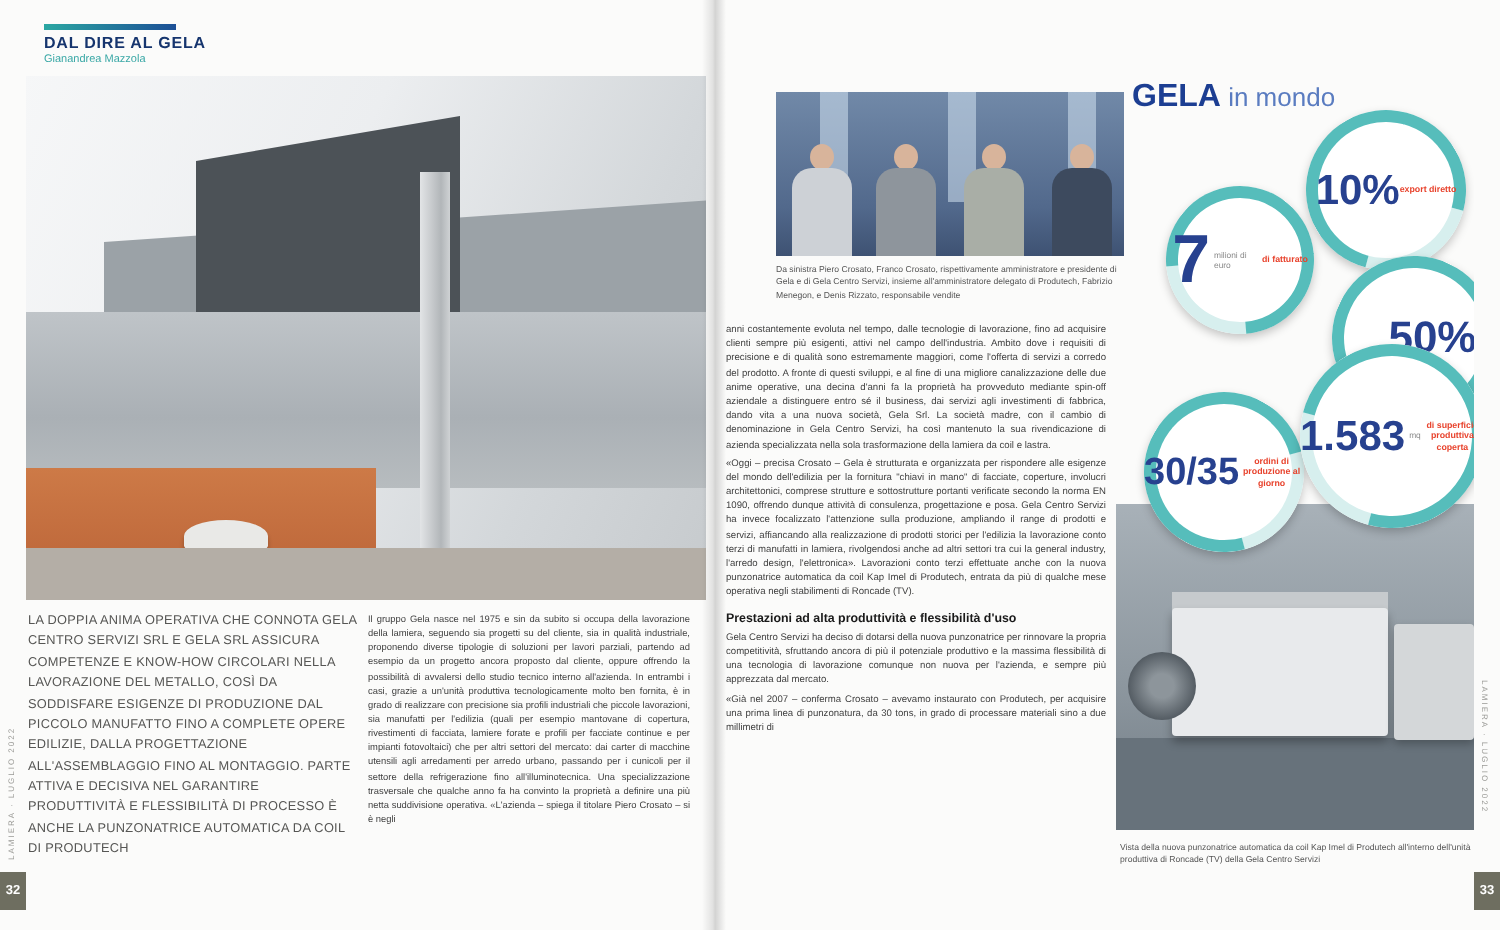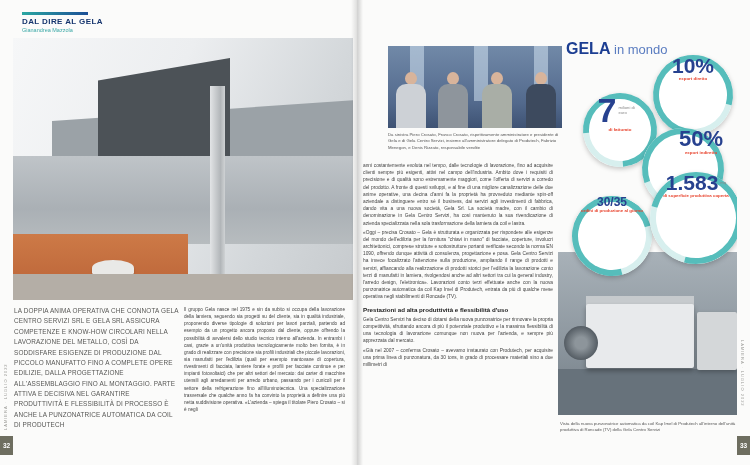--- a/index.html
+++ b/index.html
@@ -74,36 +74,36 @@
   .p-torso { position:absolute; left:0; top:12px; width:30px; height:44px; border-radius:10px 10px 0 0; }
   .caption-people { position:absolute; left:388px; top:132px; width:172px;
                     font-size:4.3px; line-height:1.5; color:#555; z-index:5; }
 
   
   .info-title { position:absolute; left:566px; top:40px; z-index:6; }
   .info-title-bold { font-size:16px; font-weight:bold; color:#1c3e92;margin-top:18px; }
   .info-title-light { font-size:13px; color:#5a7cc0; }
   .circle { position:absolute; border-radius:50%; background:#fff; z-index:6;
             box-shadow:0 2px 5px rgba(0,0,0,0.22);
-            display:flex; flex-direction:column; align-items:center; justify-content:flex-start; text-align:center; }
+            display:flex; flex-direction:row; align-items:center; justify-content:center; text-align:center; }
   .ring { position:absolute; inset:0; border-radius:50%; border:6px solid #56bdbb; border-bottom-color:#d7efee; }
   .c-num { font-weight:bold; color:#27418f; line-height:1; position:relative; z-index:2; }
   .c-unit { font-size:4.2px; color:#8a8a8a; line-height:1.2; position:relative; z-index:2; }
   .c-label { font-size:4.4px; font-weight:bold; color:#e8432d; line-height:1.25; position:relative; z-index:2;
              max-width:80%; }
   .c1 { left:583px; top:93px;  width:74px; height:74px; }
   .c1 .c-num { font-size:34px; }
   .c2 { left:653px; top:55px;  width:80px; height:80px; }
   .c2 .c-num { font-size:21px; }
   .c3 { left:577px; top:142px; width:72px; height:72px; }
   .c3 .c-num { font-size:26px; }
-  .c4 { left:642px; top:128px; width:82px; height:82px;padding-left:36px; }
+  .c4 { left:666px; top:128px; width:82px; height:82px;padding-left:36px; }
   .c4 .c-num { font-size:22px; }
   .c5 { left:572px; top:196px; width:80px; height:80px; }
-  .c5 .c-num { font-size:12px; }
+  .c5 .c-num { font-size:19px; }
   .c6 { left:650px; top:172px; width:92px; height:92px; }
   .c6 .c-num { font-size:21px; }
   .c1-row { display:flex; align-items:center; gap:2px; position:relative; z-index:2; }
   .c1 .c-unit { text-align:left; max-width:24px; }
 
   
   .photo-machine { position:absolute; left:558px; top:252px; width:187px; height:163px; overflow:hidden;
                    background:linear-gradient(180deg,#a8b1b8 0%,#8d979f 55%,#707b84 100%); z-index:3; }
   .pm-floor { position:absolute; left:0; bottom:0; width:100%; height:46px; background:#67727b; }
   .pm-machine { position:absolute; left:28px; top:52px; width:108px; height:64px; background:#e8eaec;

